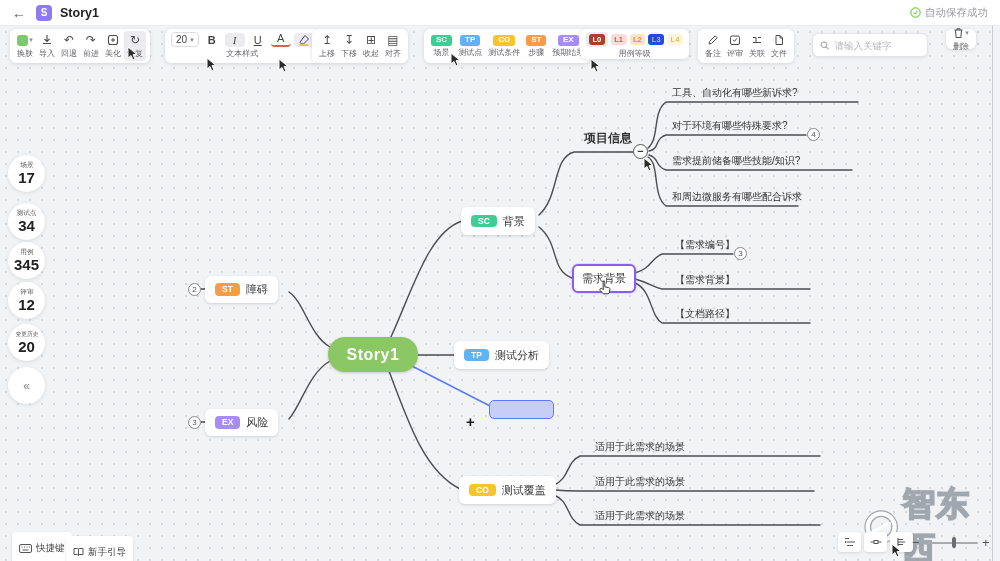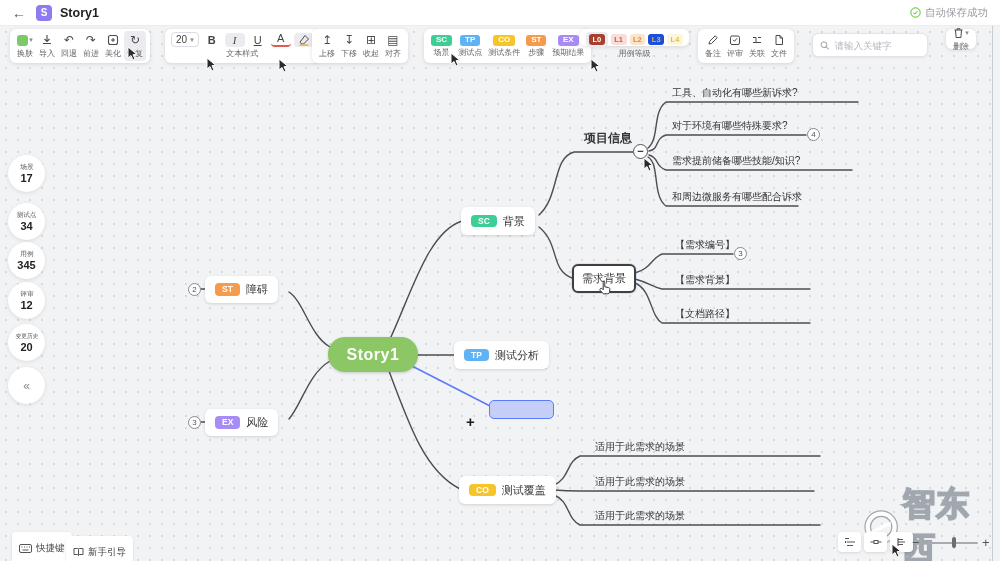--- a/index.html
+++ b/index.html
@@ -41,41 +41,41 @@
     border:1px solid #e3e3e8; border-radius:6px; display:flex; align-items:center; padding:0 7px; gap:5px;
     box-shadow:0 1px 3px rgba(0,0,0,.07); z-index:40; }
   .searchbox input { border:none; outline:none; width:100%; font-size:9.5px; color:#444; background:transparent; }
   .searchbox input::placeholder { color:#b8b8c0; }
 
   
   .bubble { position:absolute; left:8px; width:37px; height:37px; border-radius:50%; background:#fff;
     box-shadow:0 1px 4px rgba(0,0,0,.10); display:flex; flex-direction:column; align-items:center;
     justify-content:center; z-index:30; cursor:pointer; }
   .bubble .blabel { font-size:7px; color:#555; transform:scale(.95); white-space:nowrap; }
-  .bubble .bcount { font-size:11px; font-weight:bold; color:#222; line-height:1.1; }
+  .bubble .bcount { font-size:15px; font-weight:bold; color:#222; line-height:1.1; }
   .bubble .chev { font-size:12px; color:#888; }
 
   
   svg.links { position:absolute; left:0; top:0; z-index:10; pointer-events:none; }
   .node { position:absolute; background:#fff; border-radius:6px; box-shadow:0 1px 3px rgba(0,0,0,.14);
     display:flex; align-items:center; gap:6px; padding:0 10px; height:28px; z-index:20; cursor:pointer; }
   .node .ntext { font-size:11px; color:#333; white-space:nowrap; }
   .node .ntag { border-radius:4px; color:#fff; font-size:8.5px; font-weight:bold; padding:2px 7px; line-height:1; }
   .rootnode { position:absolute; left:328px; top:337px; width:90px; height:35px; background:#8cc765;
     border-radius:17px; display:flex; align-items:center; justify-content:center; z-index:20;
     box-shadow:0 1px 3px rgba(0,0,0,.18); cursor:pointer; }
   .rootnode span { color:#fff; font-weight:bold; font-size:16px; letter-spacing:.5px; }
   .leaftext { position:absolute; font-size:10px; color:#333; white-space:nowrap; z-index:20; cursor:pointer; }
   .plainnode { position:absolute; font-size:12px; font-weight:600; color:#333; white-space:nowrap; z-index:20; cursor:pointer; }
   .badge { position:absolute; width:13px; height:13px; border-radius:50%; background:#fff; border:1px solid #8a8a90;
     color:#555; font-size:8px; display:flex; align-items:center; justify-content:center; z-index:25; cursor:pointer; }
   .collapse-dot { position:absolute; width:15px; height:15px; border-radius:50%; background:#fff; border:1.5px solid #555;
     color:#333; font-size:11px; font-weight:bold; display:flex; align-items:center; justify-content:center;
     line-height:1; z-index:25; cursor:pointer; }
-  .selected { border:2px solid #404040; box-shadow:0 0 0 1px rgba(91,124,250,.15); }
+  .selected { border:2px solid #8b5cf6; box-shadow:0 0 0 1px rgba(91,124,250,.15); }
   .newnode { position:absolute; left:489px; top:400px; width:65px; height:19px; background:#c4cef6;
     border:1.5px solid #5b7cfa; border-radius:5px; z-index:20; cursor:pointer; }
   .plus-mark { position:absolute; left:466px; top:413px; font-size:15px; font-weight:bold; color:#1a1a1a; z-index:22; }
 
   
   .footbtn { position:absolute; background:#fff; border-radius:4px; box-shadow:0 1px 3px rgba(0,0,0,.12);
     height:20px; display:flex; align-items:center; gap:4px; padding:16px 7px; font-size:9.5px; color:#444;
     z-index:30; cursor:pointer; }
   .viewbtn { position:absolute; width:23px; height:20px; background:#fff; border-radius:4px;
     box-shadow:0 1px 3px rgba(0,0,0,.12); display:flex; align-items:center; justify-content:center; z-index:30; cursor:pointer; }
@@ -204,21 +204,21 @@
   <div class="titem">
     <span class="tagpill tag-st-bg">ST</span>
     <span class="tlabel">步骤</span>
   </div>
   <div class="titem">
     <span class="tagpill tag-ex-bg">EX</span>
     <span class="tlabel">预期结果</span>
   </div>
 </div>
 
-<div class="card" style="left:580px; top:29px; height:17px;">
+<div class="card" style="left:580px; top:29px; height:30px;">
   <div style="display:flex; flex-direction:column; align-items:center; gap:1px; padding:1px 2px;">
     <div style="display:flex; align-items:center; gap:3px;">
       <span class="titem hov" style="padding:2px 3px;">
         <span class="lvl" style="background:#a8402f; color:#fff;">L0</span>
       </span>
       <span class="lvl" style="background:#fadcd9; color:#d5584a;">L1</span>
       <span class="lvl" style="background:#fae5cc; color:#e08a2e;">L2</span>
       <span class="lvl" style="background:#1d4ed8; color:#e7b054;">L3</span>
       <span class="lvl" style="background:#fcf6dc; color:#dec04f;">L4</span>
     </div>

